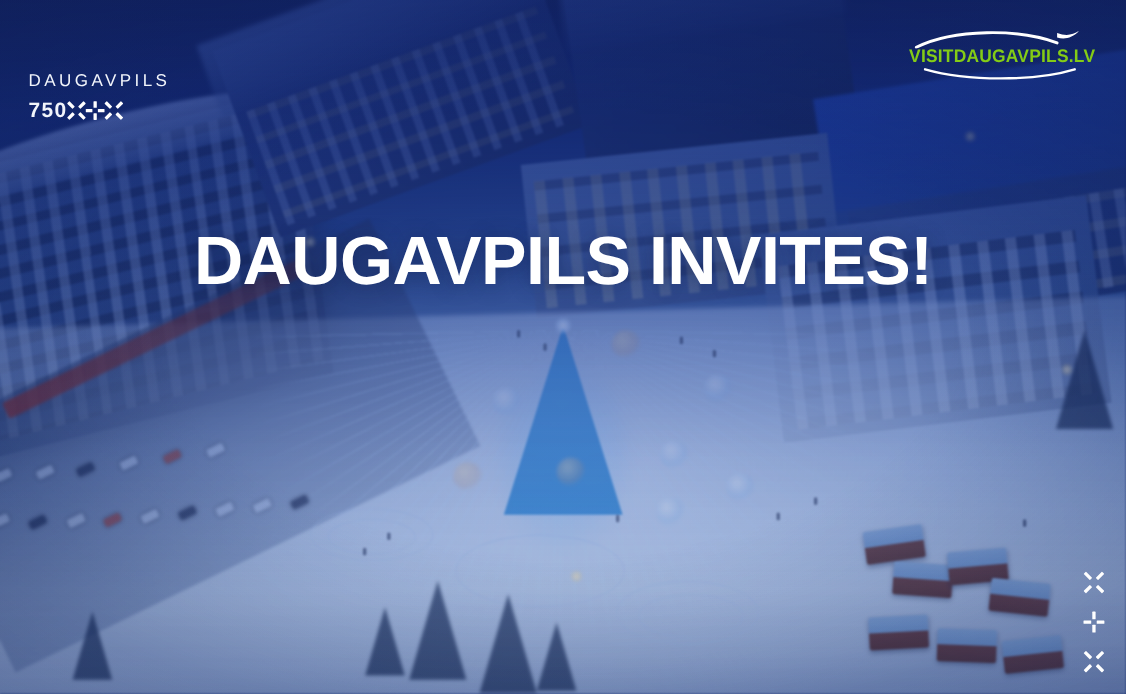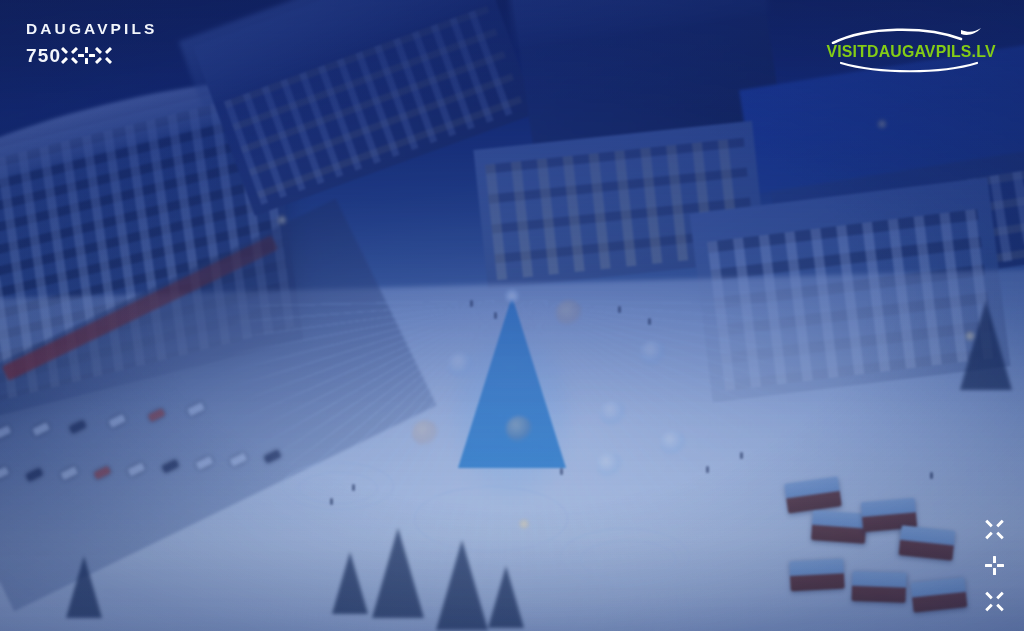--- a/index.html
+++ b/index.html
@@ -265,22 +265,23 @@
   }
 
   
   .layer { position:absolute; inset:0; }
 
   .logo-city {
     position:absolute; left:26px; top:21px;
     color:#fff;
   }
   .logo-city .city-name {
-    font-size:15.5px; font-weight:700; letter-spacing:3.1px; line-height:1;
+    font-size:15.5px; font-weight:400; letter-spacing:3.1px; line-height:1;
     color:#f2f5fb;
+    margin-top:45px;
   }
   .logo-city .row750 {
     display:flex; align-items:center; margin-top:9px;
   }
   .logo-city .num {
     font-size:19px; font-weight:700; letter-spacing:1.2px; line-height:1; color:#f2f5fb;
   }
 
   
   .mark { position:relative; width:17px; height:17px; }
@@ -491,20 +492,21 @@
         <path d="M10 19 C 44 2, 104 2, 138 15" stroke="#ffffff" stroke-width="2.6" fill="none" stroke-linecap="round"></path>
         <path d="M138 6 C 146 9, 152 8, 158 4 C 152 11, 144 12, 138 10 Z" fill="#ffffff"></path>
       </svg>
       <div class="wordmark">VISITDAUGAVPILS.LV</div>
       <svg class="underline" viewBox="0 0 172 12">
         <path d="M18 2 C 56 13, 118 13, 154 2" stroke="#ffffff" stroke-width="2.2" fill="none" stroke-linecap="round"></path>
       </svg>
     </div>
 
     <div class="hero">
+      <div class="headline">DAUGAVPILS INVITES!</div>
     </div>
 
     <div class="corner-marks">
       <span class="mark x">
           <i></i>
           <i></i>
           <i></i>
           <i></i>
         </span>
       <span class="mark plus">

